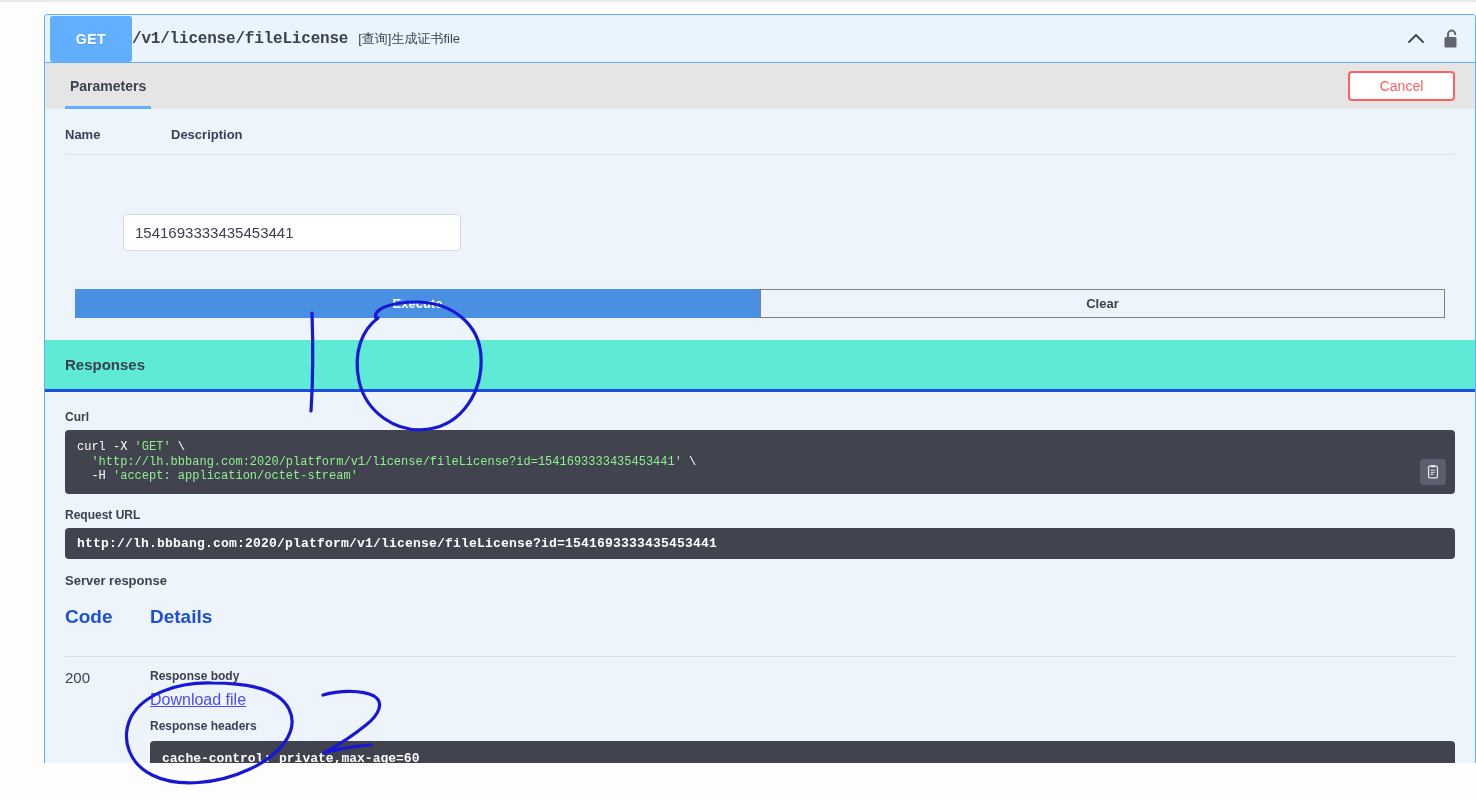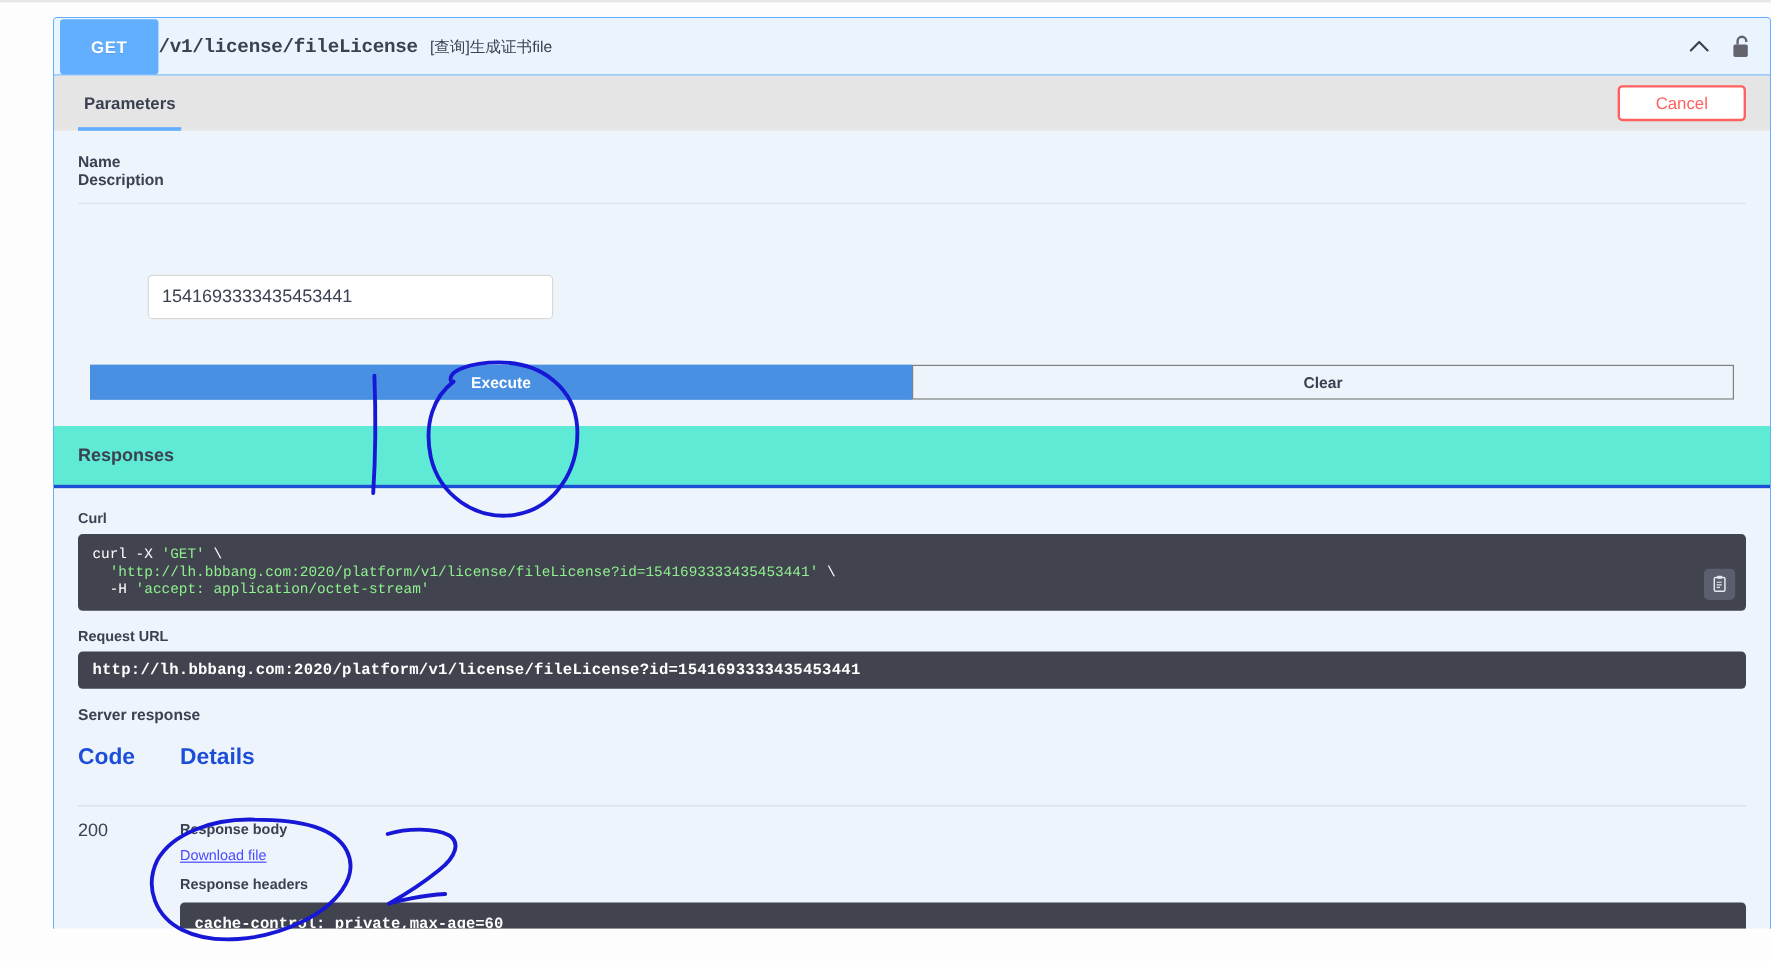--- a/index.html
+++ b/index.html
@@ -106,21 +106,20 @@
   
   .params-body {
     background: #eef4fb;
     padding: 18px 20px 0 20px;
   }
   .table-head {
     display: flex;
     font-size: 13px; font-weight: bold; color: #3b4151;
     padding-bottom: 12px;
     border-bottom: 1px solid #dbe3ec;
-    flex-direction: column;
   }
   .th-name { width: 106px; }
   .th-desc { }
 
   .param-row { display: flex; padding-top: 13px; }
   .param-col-name { width: 106px; flex: none; padding-top: 2px; }
   .p-name {
     font-size: 16px; color: #3b4151;
     display: flex; align-items: baseline;
   }
@@ -240,21 +239,21 @@
     border-bottom: 1px solid #d6dde6;
   }
   .rth-code { width: 85px; }
   .resp-row { display: flex; padding-top: 12px; }
   .rr-code { width: 85px; flex: none; font-size: 15px; color: #3b4151; font-family: "Liberation Sans", sans-serif;}
   .rr-details { flex: 1; }
   .rr-lbl { font-size: 12px; font-weight: bold; color: #3b4151; }
   .dl-link {
     display: inline-block;
     margin: 8px 0 10px 0;
-    font-size: 12px;
+    font-size: 16px;
     color: #4a4aff;
     text-decoration: underline;
     cursor: pointer;
   }
   .hdrblock {
     background: #41444e;
     border-radius: 4px 4px 0 0;
     padding: 10px 12px 0 12px;
     font-family: "Liberation Mono", monospace;
     font-size: 13px; font-weight: bold;

